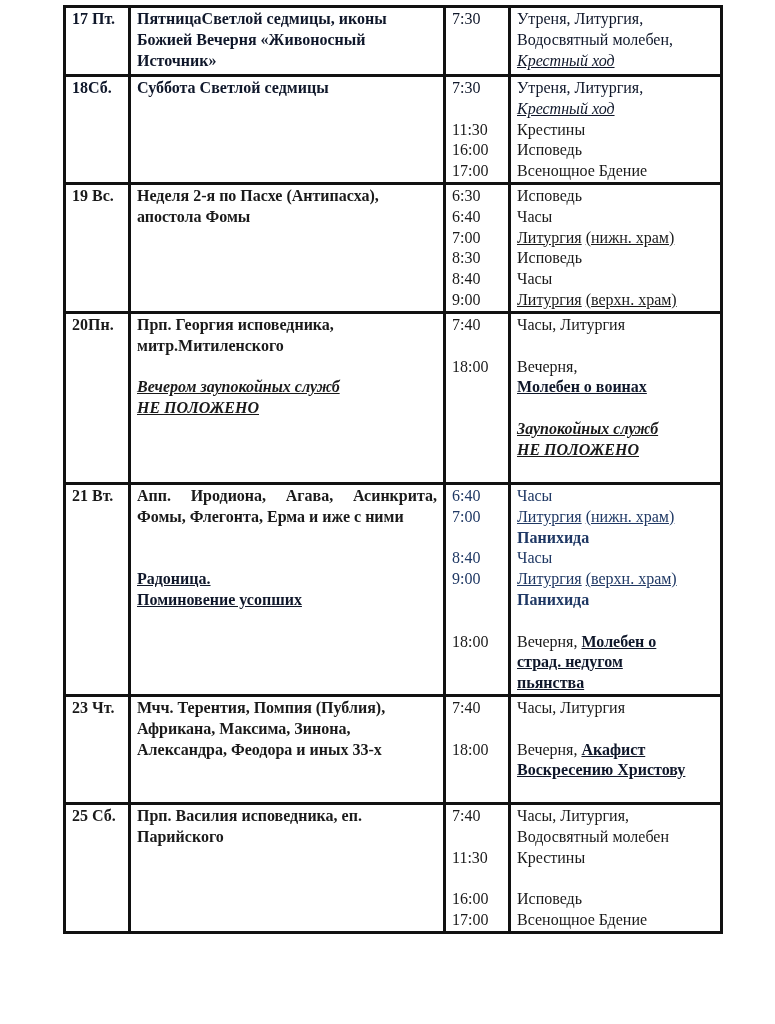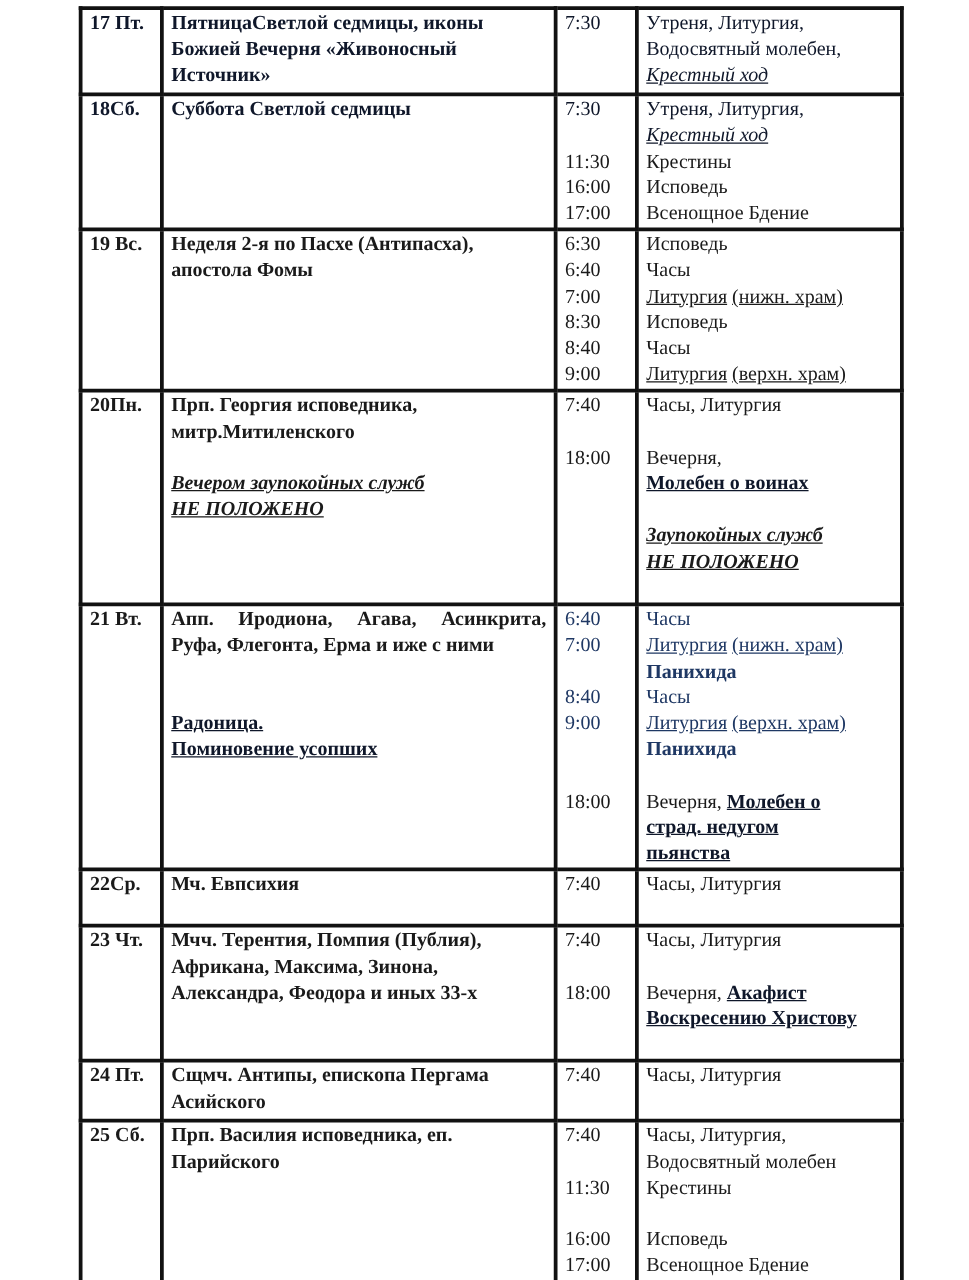--- a/index.html
+++ b/index.html
@@ -118,21 +118,21 @@
         <span class="blank"></span>
         <span class="center bold it ul">Заупокойных служб</span>
         <span class="center bold it ul">НЕ ПОЛОЖЕНО</span>
       </td>
     </tr>
 
     <tr style="height:210px">
       <td class="day">21 Вт.</td>
       <td class="feast">
         <span class="just">Апп. Иродиона, Агава, Асинкрита,</span>
-        <span class="line">Руфа, Флегонта, Ерма и иже с ними</span>
+        <span class="line">Фомы, Флегонта, Ерма и иже с ними</span>
         <span class="blank"></span>
         <span class="blank"></span>
         <span class="center red ul">Радоница.</span>
         <span class="center red ul">Поминовение усопших</span>
       </td>
       <td class="time">
         <span class="line blue">6:40</span>
         <span class="line blue">7:00</span>
         <span class="blank"></span>
         <span class="line blue">8:40</span>
@@ -148,32 +148,20 @@
         <span class="line blue">Часы</span>
         <span class="line blue"><span class="ul">Литургия</span> <span class="ul">(верхн. храм)</span></span>
         <span class="line blue bold">Панихида</span>
         <span class="blank"></span>
         <span class="line"><span>Вечерня,</span> <span class="red bold ul">Молебен о</span></span>
         <span class="line red bold"><span class="ul">страд. недугом</span></span>
         <span class="line red bold"><span class="ul">пьянства</span></span>
       </td>
     </tr>
 
-    <tr style="height:45px">
-      <td class="day">22Ср.</td>
-      <td class="feast">
-        <span class="line">Мч. Евпсихия</span>
-      </td>
-      <td class="time">
-        <span class="line">7:40</span>
-      </td>
-      <td class="svc">
-        <span class="line">Часы, Литургия</span>
-      </td>
-    </tr>
 
     <tr style="height:108px">
       <td class="day">23 Чт.</td>
       <td class="feast">
         <span class="line">Мчч. Терентия, Помпия (Публия),</span>
         <span class="line">Африкана, Максима, Зинона,</span>
         <span class="line">Александра, Феодора и иных 33-х</span>
       </td>
       <td class="time">
         <span class="line">7:40</span>
@@ -181,33 +169,20 @@
         <span class="line">18:00</span>
       </td>
       <td class="svc">
         <span class="line">Часы, Литургия</span>
         <span class="blank"></span>
         <span class="line"><span>Вечерня,</span> <span class="red bold ul">Акафист</span></span>
         <span class="line red bold"><span class="ul">Воскресению Христову</span></span>
       </td>
     </tr>
 
-    <tr style="height:48px">
-      <td class="day">24 Пт.</td>
-      <td class="feast">
-        <span class="line">Сщмч. Антипы, епископа Пергама</span>
-        <span class="line">Асийского</span>
-      </td>
-      <td class="time">
-        <span class="line">7:40</span>
-      </td>
-      <td class="svc">
-        <span class="line">Часы, Литургия</span>
-      </td>
-    </tr>
 
     <tr style="height:125px">
       <td class="day">25 Сб.</td>
       <td class="feast">
         <span class="line">Прп. Василия исповедника, еп.</span>
         <span class="line">Парийского</span>
       </td>
       <td class="time">
         <span class="line">7:40</span>
         <span class="blank"></span>

